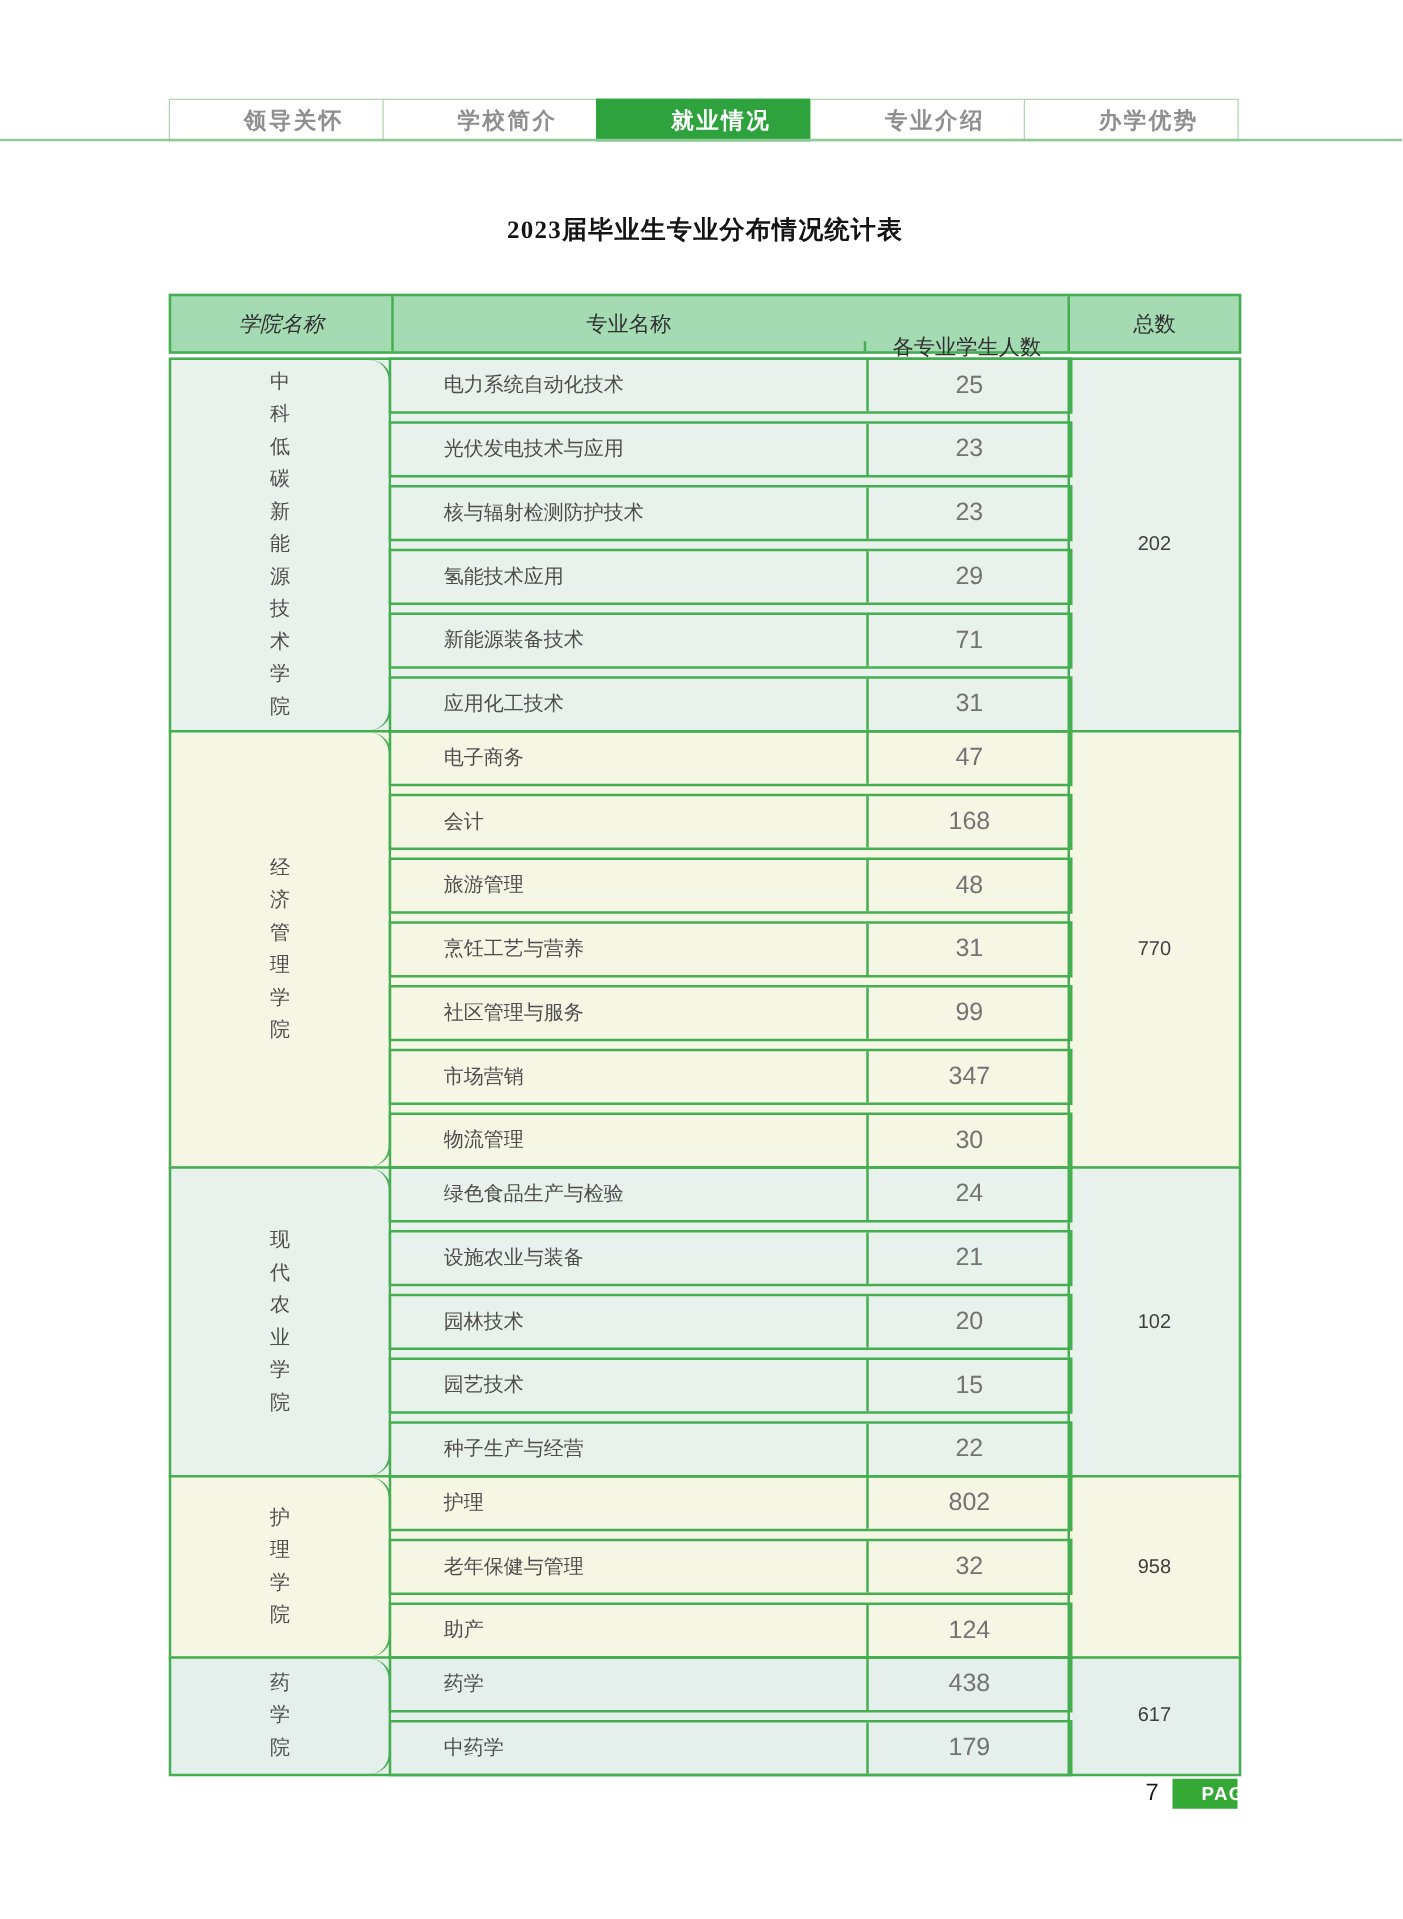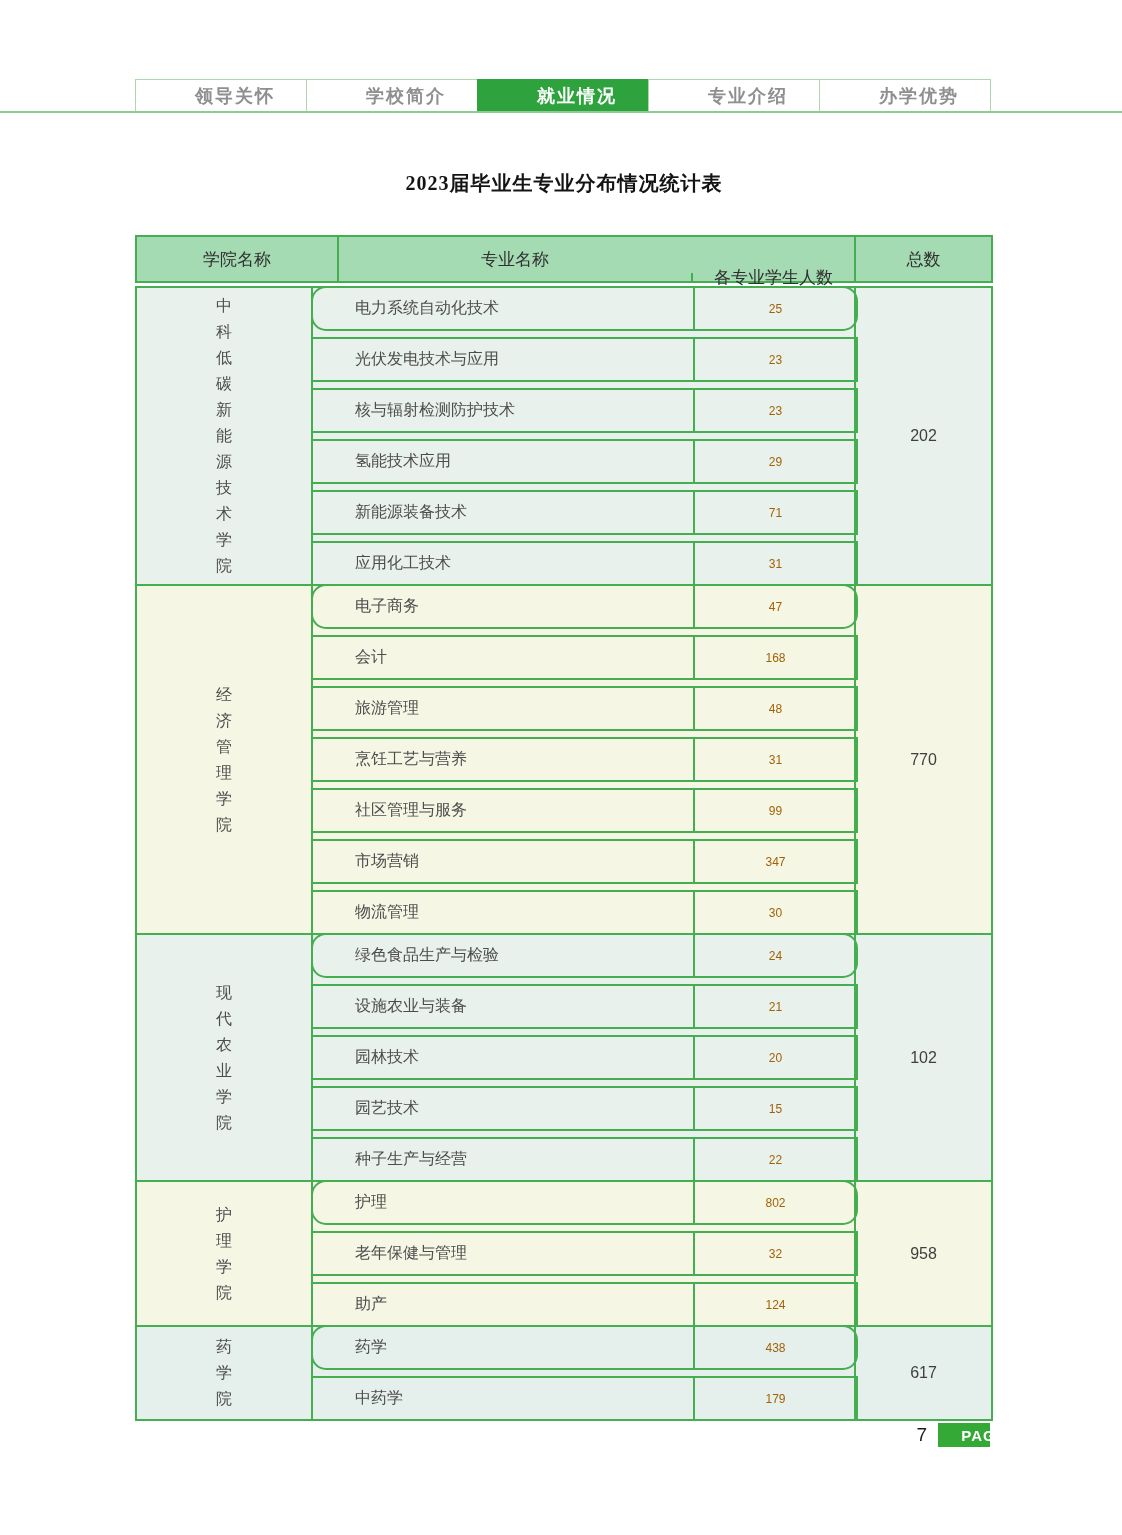--- a/index.html
+++ b/index.html
@@ -63,62 +63,62 @@
     position:absolute;left:135px;top:235px;width:858px;
   }
   .thead{
     display:flex;height:48px;
     background:var(--header-bg);
     border:2px solid var(--green);
     margin-bottom:3px;
     color:#303030;font-size:17px;
   }
   .thead .hc{display:flex;align-items:center;justify-content:center;}
-  .h1{width:200px;}
+  .h1{width:176px;font-style:italic;}
   .h2{flex:1;border-left:2px solid var(--green);}
   .h3{width:163px;border-left:2px solid var(--green);margin-top:36px;}
   .h4{width:137px;border-left:2px solid var(--green);}
   .section{
     display:flex;
     border:2px solid var(--green);
   }
   .section + .section{margin-top:-2px;}
   .section.green{background:var(--sec-green);}
   .section.yellow{background:var(--sec-yellow);}
   .section.teal{background:var(--sec-teal);}
   .col.college{
     width:176px;border-right:2px solid var(--green);
-    display:flex;align-items:center;justify-content:center;
+    display:flex;align-items:center;justify-content:center;border-radius:17px;
   }
   .vtext{
     width:20px;
     word-break:break-all;
     text-align:center;
     font-size:16px;line-height:26px;
     color:var(--cell-text);
   }
   .col.middle{
     flex:1;display:flex;flex-direction:column;justify-content:center;
   }
   .m-row{
     display:flex;height:45px;
     border:2px solid var(--green);
     margin:3px -2px;
   }
-  .m-row:first-child{margin-top:-2px;border-radius:15px;}
+  .m-row:first-child{margin-top:-2px;}
   .m-row:last-child{margin-bottom:-2px;}
   .m-name{
     flex:1;display:flex;align-items:center;
     padding-left:42px;
     font-size:16px;color:var(--cell-text);
   }
   .m-count{
     width:163px;border-left:2px solid var(--green);
     display:flex;align-items:center;justify-content:center;
-    font-size:12px;color:#a16207;
+    font-size:20px;color:#737373;
   }
   .col.total{
     width:137px;border-left:2px solid var(--green);margin-left:-2px;
     display:flex;align-items:center;justify-content:center;
     font-size:16px;color:#3f3f3f;
   }
   
   .footer{
     position:absolute;top:1423px;right:132px;
     display:flex;align-items:center;gap:11px;

